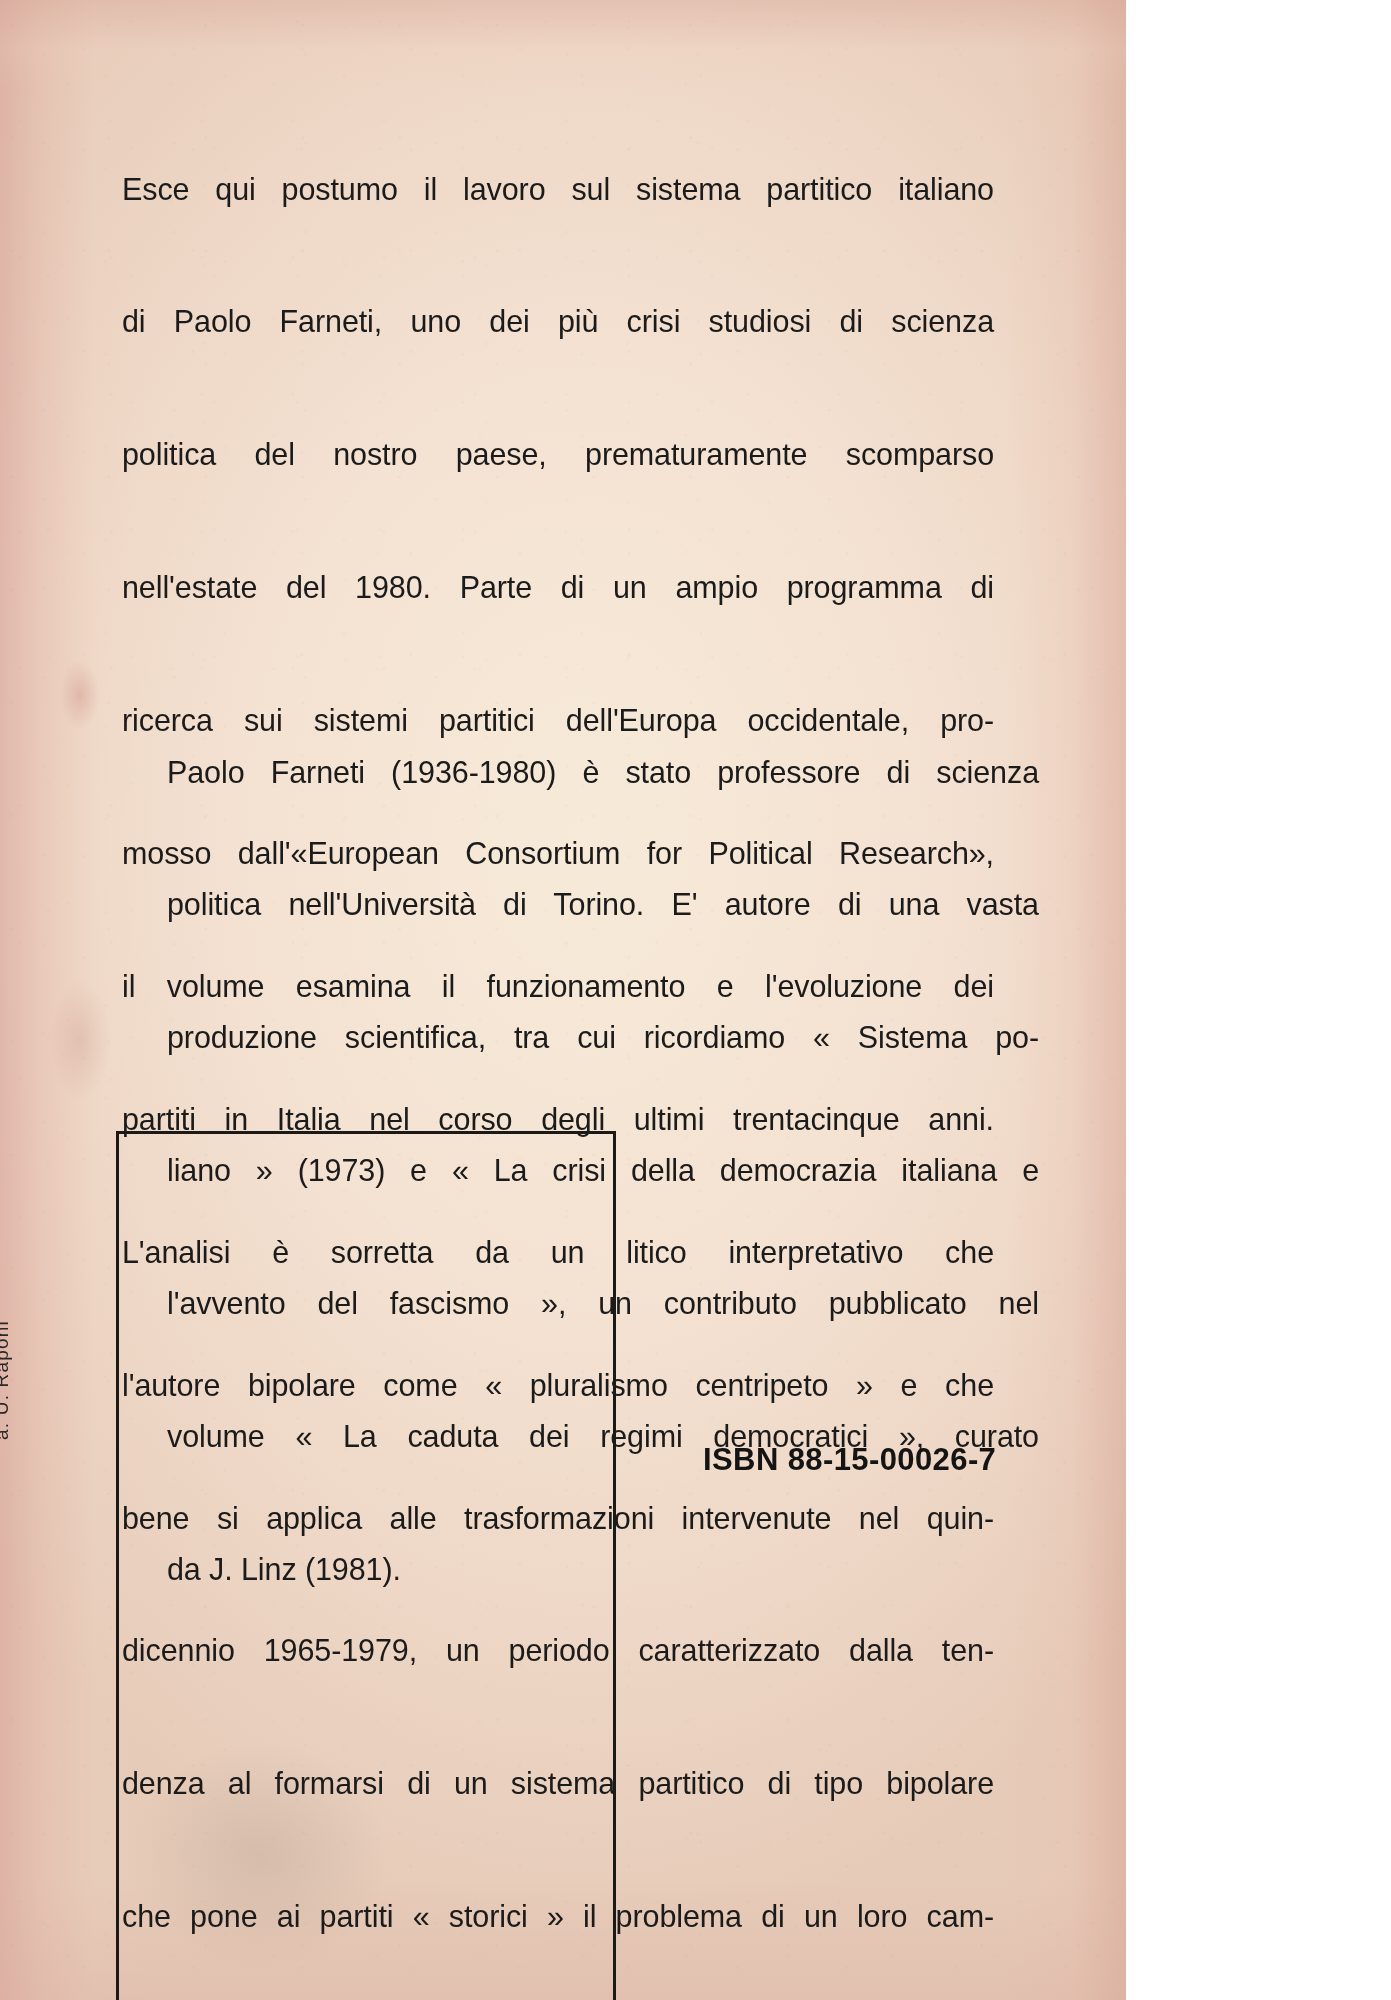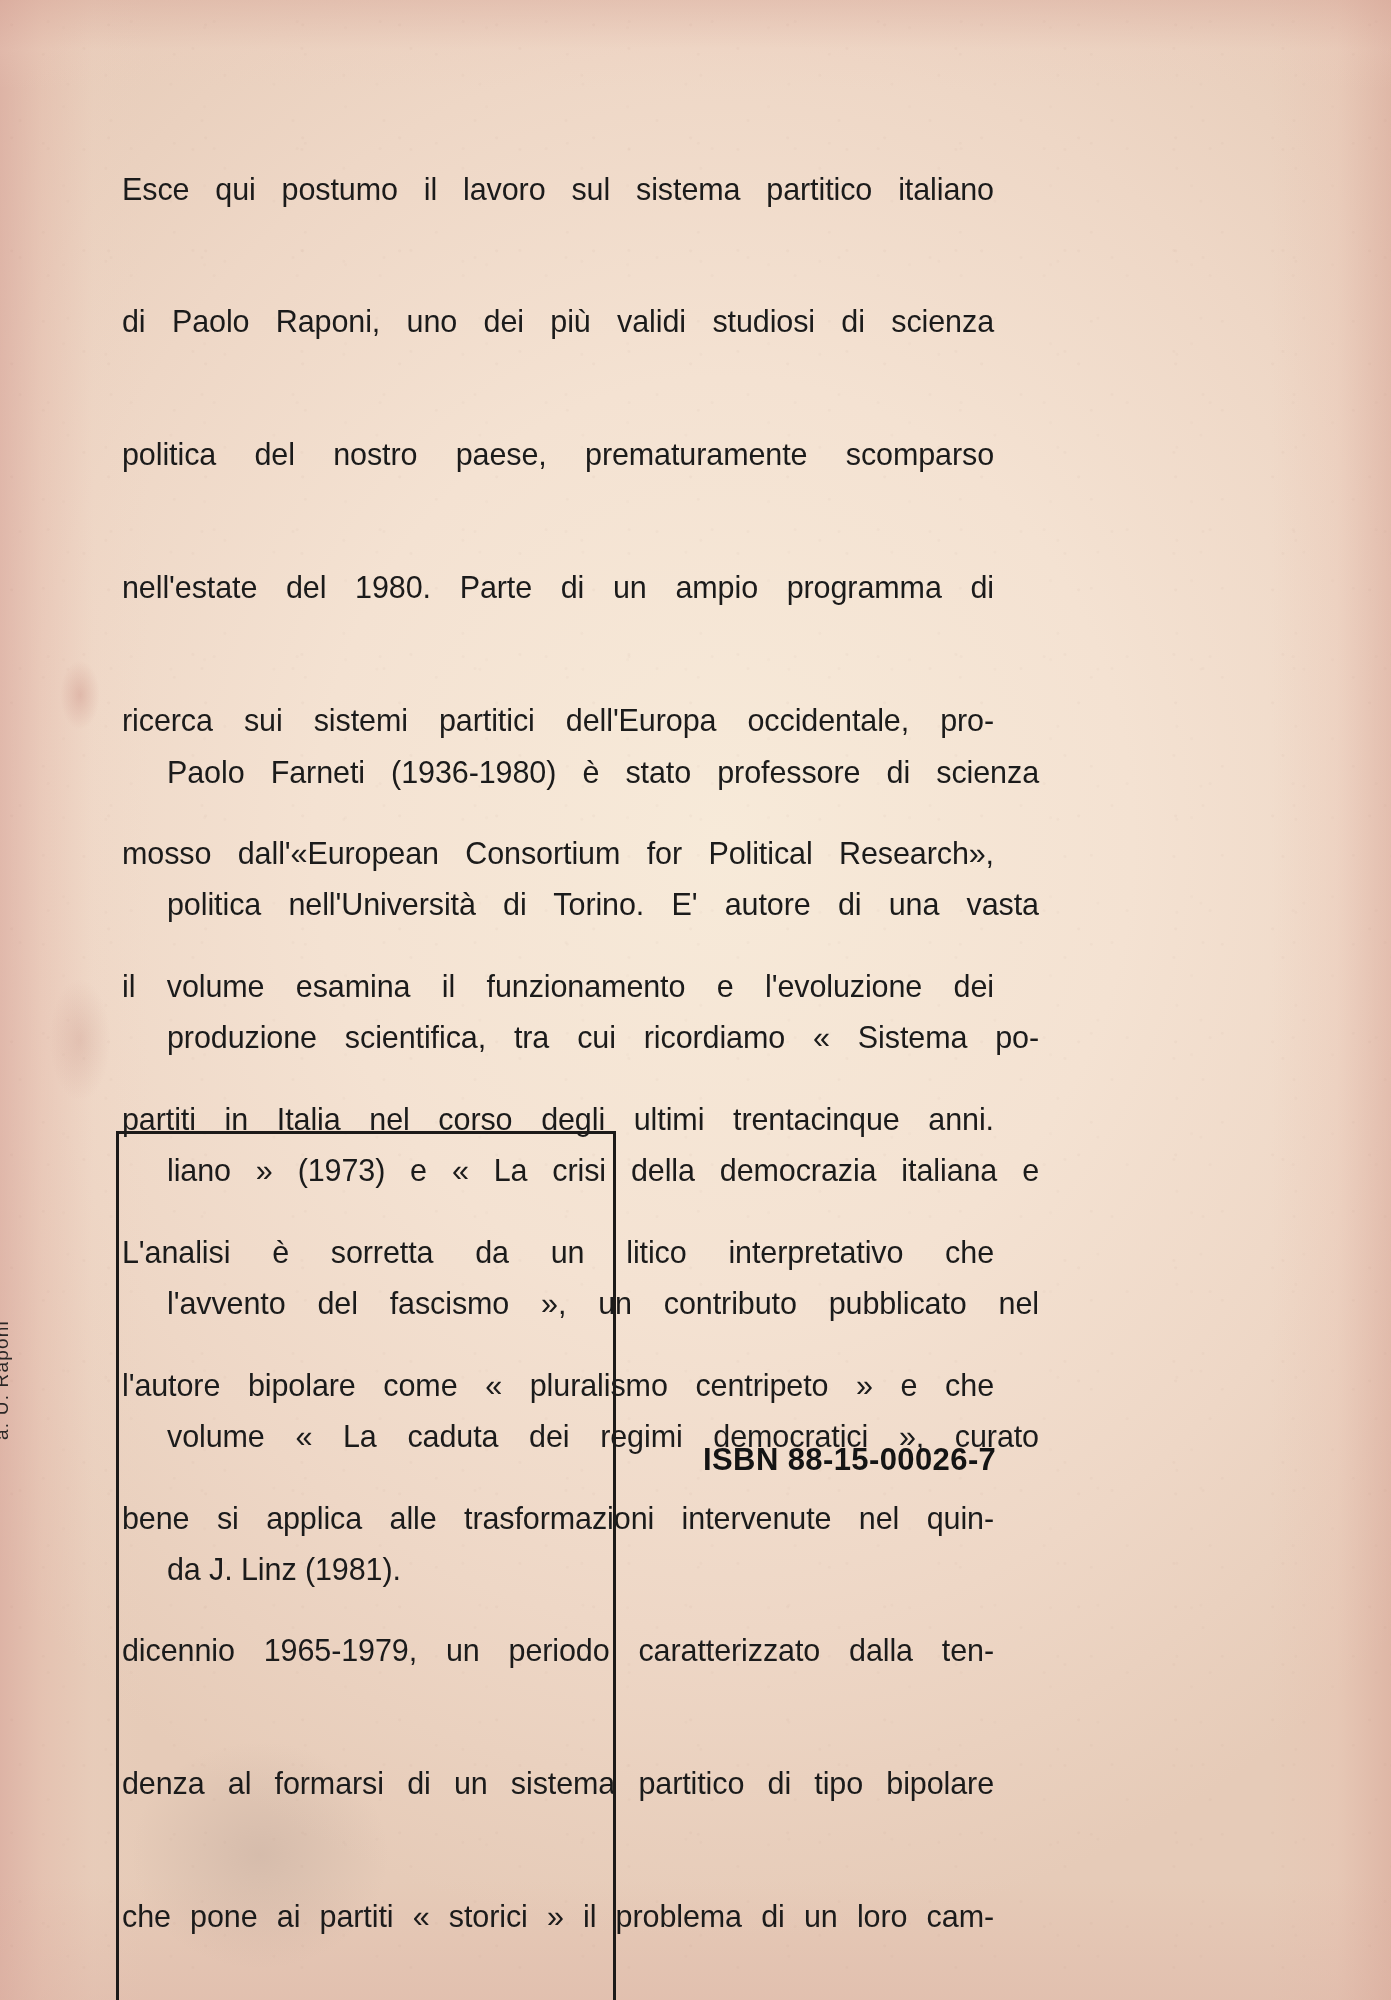--- a/index.html
+++ b/index.html
@@ -8,21 +8,21 @@
   }
   body {
     width: 1391px;
     height: 2000px;
     overflow: hidden;
     font-family: "Liberation Sans", sans-serif;
   }
 
   #page {
     position: relative;
-    width: 1391px;
+    width: 1126px;
     height: 2000px;
     background: #a3a3a3;
     overflow: hidden;
   }
 
   
   .paper-base {
     position: absolute;
     inset: 0;
     background:
@@ -175,21 +175,21 @@
   <div class="paper-right-stain"></div>
   <div class="paper-top-stain"></div>
   <div class="paper-bottom-stain"></div>
   <div class="smudge-a"></div>
   <div class="smudge-b"></div>
   <div class="smudge-c"></div>
   <div class="paper-speckle"></div>
 
   <div class="blurb" id="blurb-main">
     <span class="ln">Esce qui postumo il lavoro sul sistema partitico italiano</span>
-    <span class="ln">di Paolo Raponi, uno dei più validi studiosi di scienza</span>
+    <span class="ln">di Paolo Farneti, uno dei più crisi studiosi di scienza</span>
     <span class="ln">politica del nostro paese, prematuramente scomparso</span>
     <span class="ln">nell'estate del 1980. Parte di un ampio programma di</span>
     <span class="ln">ricerca sui sistemi partitici dell'Europa occidentale, pro-</span>
     <span class="ln">mosso dall'«European Consortium for Political Research»,</span>
     <span class="ln">il volume esamina il funzionamento e l'evoluzione dei</span>
     <span class="ln">partiti in Italia nel corso degli ultimi trentacinque anni.</span>
     <span class="ln">L'analisi è sorretta da un litico interpretativo che</span>
     <span class="ln">l'autore bipolare come « pluralismo centripeto » e che</span>
     <span class="ln">bene si applica alle trasformazioni intervenute nel quin-</span>
     <span class="ln">dicennio 1965-1979, un periodo caratterizzato dalla ten-</span>

